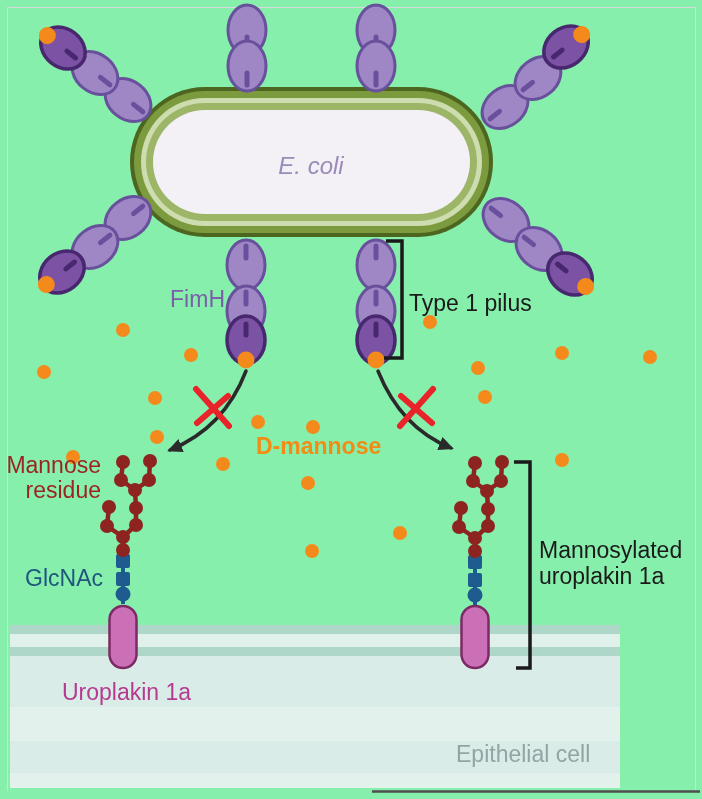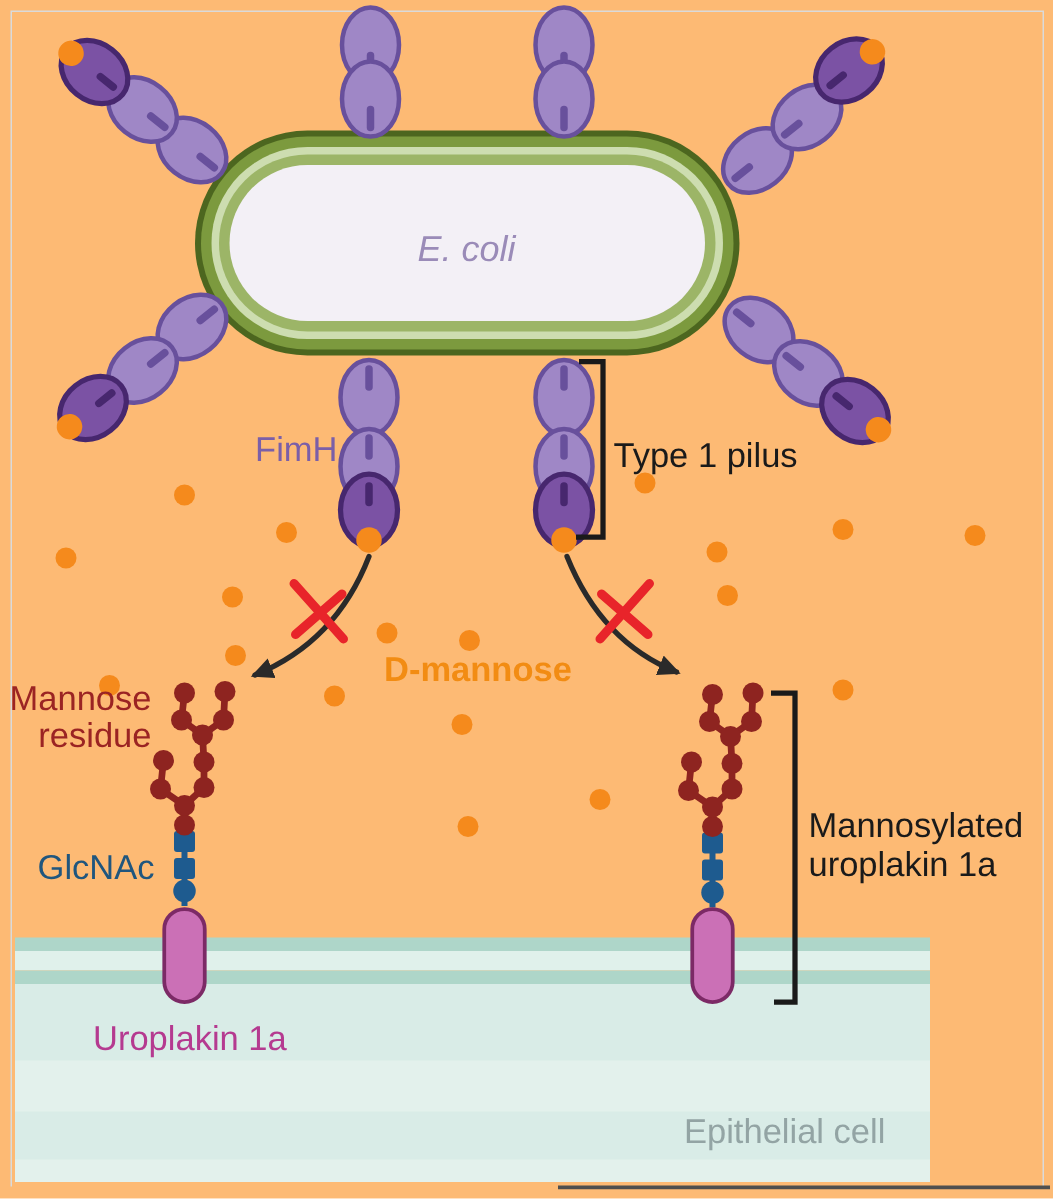--- a/index.html
+++ b/index.html
@@ -1,16 +1,16 @@
 <!DOCTYPE html>
 <html style="--cell_outline: #4c661f; --cell_band_outer: #7c9a3e; --cell_band_pale: #cdddb0; --cell_band_inner: #9cb567; --cell_interior: #f3f0f6; --ecoli_text: #9a8bb8; --pilus_fill: #9f87c6; --pilus_outline: #68509c; --fimh_fill: #7b52a4; --fimh_outline: #47276e; --mannose_orange: #f58a1c; --glycan_red: #8e2420; --glcnac_blue: #1e5b8f; --uroplakin_fill: #cb70b6; --uroplakin_outline: #7c2a66; --membrane_stripe: #aed6c9; --membrane_light: #e0f1eb; --cell_body: #d9ece7; --cell_body_light: #e3f1ec; --label_purple: #7b5fa8; --label_black: #1a1a1a; --label_orange: #f28c13; --label_red: #9b2423; --label_blue: #20567e; --label_magenta: #b53a90; --label_gray: #93a4a4; --x_red: #e8242a;"><head>
 <meta charset="utf-8">
 <style>
   html,body{margin:0;padding:0;background:#ffffff;}
-  .stage{position:relative;width:702px;height:799px;background:#fdba74;overflow:hidden;
+  .stage{position:relative;width:702px;height:799px;background:#86efac;overflow:hidden;
          font-family:"Liberation Sans",sans-serif;}
   svg{display:block;}
 
   
   .cell-o   {fill:var(--cell_outline,#4c661f);}
   .cell-b1  {fill:var(--cell_band_outer,#7c9a3e);}
   .cell-p   {fill:var(--cell_band_pale,#cdddb0);}
   .cell-b2  {fill:var(--cell_band_inner,#9cb567);}
   .cell-in  {fill:var(--cell_interior,#f3f0f6);}
 

